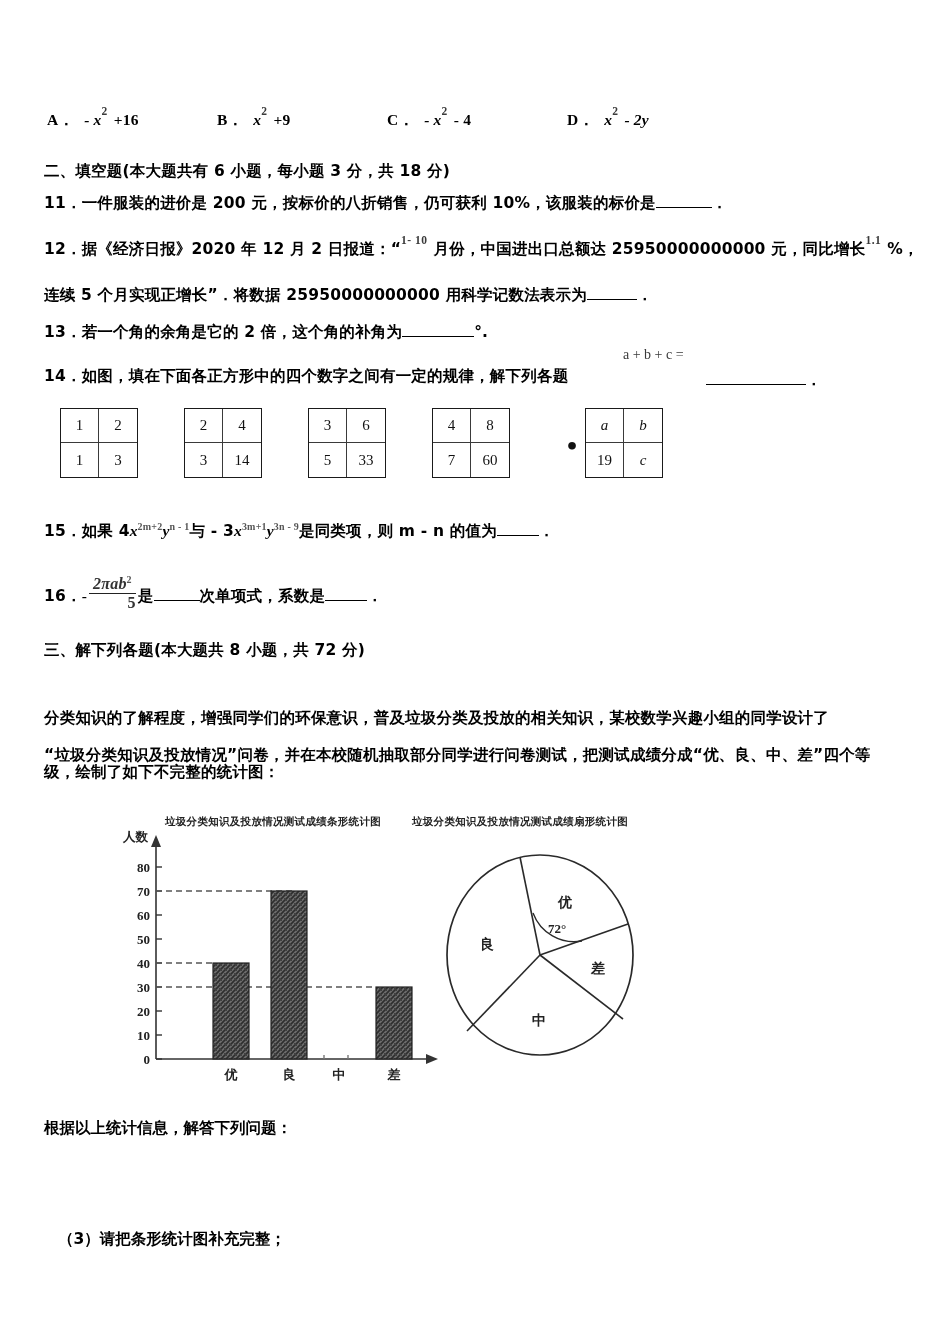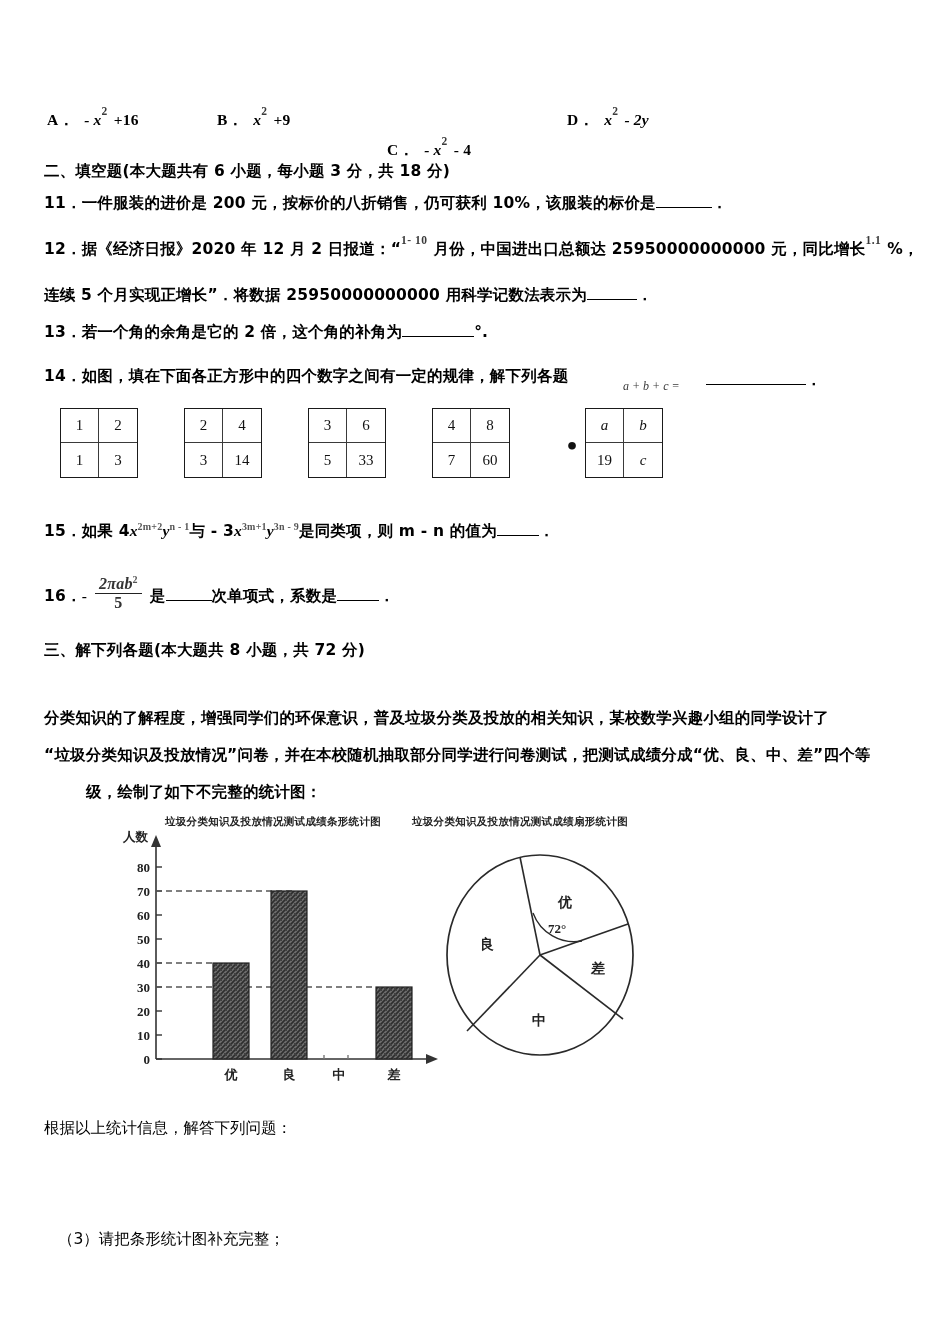--- a/index.html
+++ b/index.html
@@ -101,26 +101,26 @@
     letter-spacing: 5px;
     font-weight: bold;
     color: #111;
     font-family: "DejaVu Sans", sans-serif;
   }
 
   
   .frac {
     display: inline-block;
     vertical-align: middle;
-    text-align: center;
+    text-align: right;
     font-family: "Liberation Serif", serif;
     font-style: italic;
     position: relative;
     top: -3px;
-    margin: 0 8px;
+    margin: 0 2px;
   }
   .frac .num {
     display: block;
     font-size: 16px;
     padding: 0 4px 1px 4px;
     border-bottom: 1.3px solid #222;
     color: #333;
   }
   .frac .den {
     display: block;
@@ -136,37 +136,37 @@
     position: absolute;
     font-family: "DejaVu Sans", "Liberation Sans", sans-serif;
     font-size: 10.5px;
     font-weight: bold;
     color: #222;
     white-space: nowrap;
     letter-spacing: 0.3px;
   }
 
   
-  .qb { position: absolute; font-size: 15.5px; font-weight: normal; white-space: nowrap; }
+  .qb { position: absolute; font-size: 15.5px; font-weight: bold; white-space: nowrap; }
 </style>
 </head>
 <body>
 
 <div class="page">
 
   <div id="choices" class="row">
     <span class="opt" style="left:0px;">
       <span class="opt-letter">A．</span>
       <span class="supgap"></span><span class="mi">- x</span><span class="supbig">2</span><span class="supgap"></span><span>+16</span>
     </span>
     <span class="opt" style="left:170px;">
       <span class="opt-letter">B．</span>
       <span class="supgap"></span><span class="mi">x</span><span class="supbig">2</span><span class="supgap"></span><span>+9</span>
     </span>
-    <span class="opt" style="left:340px;margin-top:30px;">
+    <span class="opt" style="left:340px;">
       <span class="opt-letter">C．</span>
       <span class="supgap"></span><span class="mi">- x</span><span class="supbig">2</span><span class="supgap"></span><span>- 4</span>
     </span>
     <span class="opt" style="left:520px;">
       <span class="opt-letter">D．</span>
       <span class="supgap"></span><span class="mi">x</span><span class="supbig">2</span><span class="supgap"></span><span class="mi">- 2y</span>
     </span>
   </div>
 
   <div class="row cn" style="left:44px; top:164px;">二、填空题(本大题共有 6 小题，每小题 3 分，共 18 分)</div>
@@ -182,21 +182,21 @@
     <span>连续 5 个月实现正增长”．将数据 25950000000000 用科学记数法表示为</span><span class="blank" style="width:50px;"></span><span>．</span>
   </div>
 
   <div class="row cn" style="left:44px; top:325px;text-align:right;">
     <span>13．</span><span>若一个角的余角是它的 2 倍，这个角的补角为</span><span class="blank" style="width:72px;"></span><span>°.</span>
   </div>
 
   <div class="row cn" style="left:44px; top:369px;">
     <span>14．</span><span>如图，填在下面各正方形中的四个数字之间有一定的规律，解下列各题</span>
   </div>
-  <div style="position:absolute; left:623px; top:347px; font-family:'Liberation Serif',serif; font-style:italic; font-size:12px; color:#3a3a3a;margin-top:32px;">a + b + c =</div>
+  <div style="position:absolute; left:623px; top:347px; font-family:'Liberation Serif',serif; font-size:14px; color:#3a3a3a;">a + b + c =</div>
   <div style="position:absolute; left:706px; top:370px;">
     <span class="blank" style="width:100px;"></span><span class="cn" style="font-size:15.5px;font-weight:bold;">．</span>
   </div>
 
   <div id="sq-wrap">
     <div class="sq" style="left:0px;">
       <div>1</div>
       <div>2</div>
       <div>1</div>
       <div>3</div>
@@ -233,21 +233,21 @@
   </div>
 
   <div class="row cn" style="left:44px; top:578px;">
     <span>16．</span><span style="font-family:'Liberation Serif',serif;">-</span><span class="frac"><span class="num"><span>2πab</span><span class="sup">2</span></span><span class="den">5</span></span><span>是</span><span class="blank" style="width:46px;"></span><span>次单项式，系数是</span><span class="blank" style="width:42px;"></span><span>．</span>
   </div>
 
   <div class="row cn" style="left:44px; top:643px;">三、解下列各题(本大题共 8 小题，共 72 分)</div>
 
   <div class="row cn" style="left:44px; top:748px;">“垃圾分类知识及投放情况”问卷，并在本校随机抽取部分同学进行问卷测试，把测试成绩分成“优、良、中、差”四个等</div>
   <div class="row cn" style="left:44px; top:711px;">分类知识的了解程度，增强同学们的环保意识，普及垃圾分类及投放的相关知识，某校数学兴趣小组的同学设计了</div>
-  <div class="row cn" style="left:44px; top:785px;margin-left:42px;">级，绘制了如下不完整的统计图：</div>
+  <div class="row cn" style="left:44px; top:765px;">级，绘制了如下不完整的统计图：</div>
 
   <div id="charts">
 
     <div class="chart-title" style="left:125px; top:10px;">垃圾分类知识及投放情况测试成绩条形统计图</div>
     <div class="chart-title" style="left:372px; top:10px;">垃圾分类知识及投放情况测试成绩扇形统计图</div>
 
     <svg width="340" height="270" viewBox="0 0 340 270" style="position:absolute; left:68px; top:22px;">
 
       <line x1="48" y1="18" x2="48" y2="232" stroke="#333" stroke-width="1.6"></line>
       <polygon points="48,8 43,20 53,20" fill="#333"></polygon>

